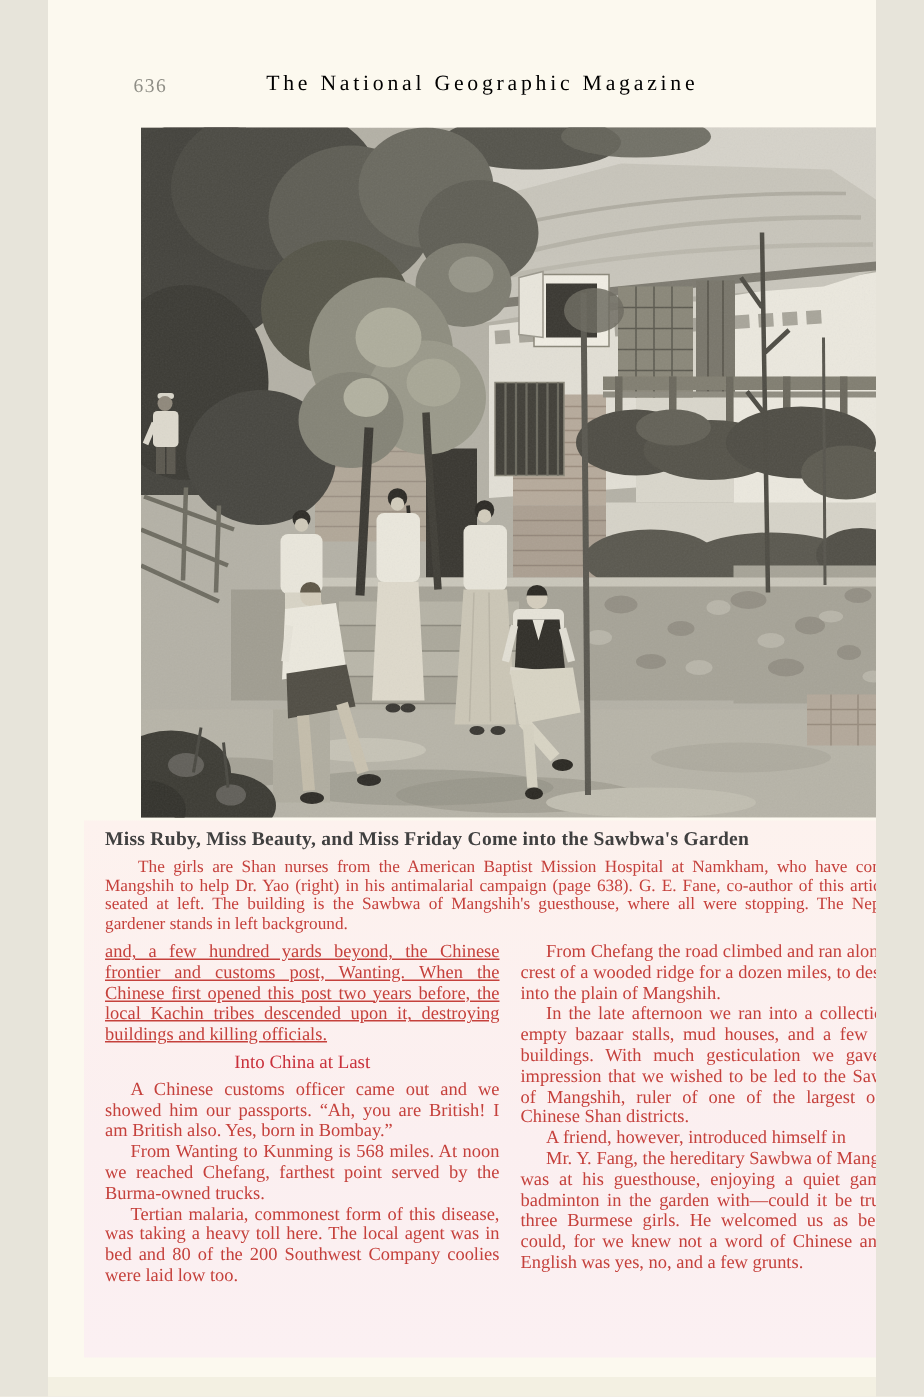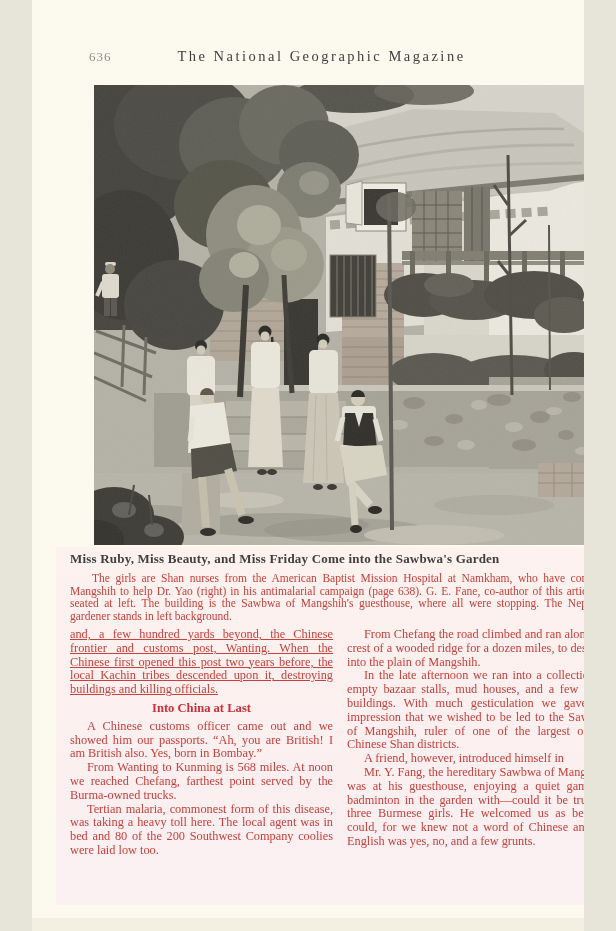--- a/index.html
+++ b/index.html
@@ -3,35 +3,35 @@
 <meta charset="utf-8">
 <style>
   html,body{margin:0;padding:0;background:#e7e4da;}
   .page{
     position:relative;width:552px;height:931px;margin:0 auto;
     background:#fcf9ef;overflow:hidden;
     font-family:"Liberation Serif","DejaVu Serif",serif;
   }
   .folio{position:absolute;left:57px;top:49px;font-size:13px;color:#8f8e86;letter-spacing:1px;}
   .running-head{position:absolute;left:0;right:11px;top:48px;text-align:center;
-    font-size:14.5px;color:#404040;letter-spacing:2.5px;padding-left:38px;}
+    font-size:14.5px;color:#000000;letter-spacing:2.5px;padding-left:38px;}
   .photo{position:absolute;left:62px;top:85px;width:493px;height:460px;margin:0;line-height:0;}
   .tint{position:absolute;left:24px;top:547px;width:592px;height:358px;
     background:linear-gradient(180deg,#fdf2ee 0%,#fbeff0 60%,#fbf0f2 100%);}
   .caption{position:absolute;left:38px;top:551px;width:540px;color:#c5413c;}
   .caption h2{margin:0 0 5px 0;font-size:13px;font-weight:bold;text-align:left;
     color:#404040;letter-spacing:.2px;}
   .caption p{margin:0;font-size:11.5px;line-height:12.6px;text-align:justify;text-indent:22px;}
   .col{position:absolute;top:628px;width:263px;font-size:12.3px;line-height:13.8px;
     text-align:justify;color:#c5413c;}
   .col-left{left:38px;}
   .col-right{left:315px;}
   .col p{margin:0;text-indent:17px;}
   .col p.noindent{text-indent:0;text-decoration:underline;}
-  .col h3{margin:5px 0 4px 0;font-size:12.6px;text-align:center;color:#c9303b;font-weight:bold;}
+  .col h3{margin:5px 0 4px 0;font-size:12.6px;text-align:center;color:#c9303b;font-weight:normal;}
   .foot-shade{position:absolute;left:0;right:0;bottom:0;height:13px;background:#f3f0e2;}
 </style>
 </head>
 <body>
 
 <div class="page">
 
   <span class="folio">636</span>
   <div class="running-head">The National Geographic Magazine</div>
 

